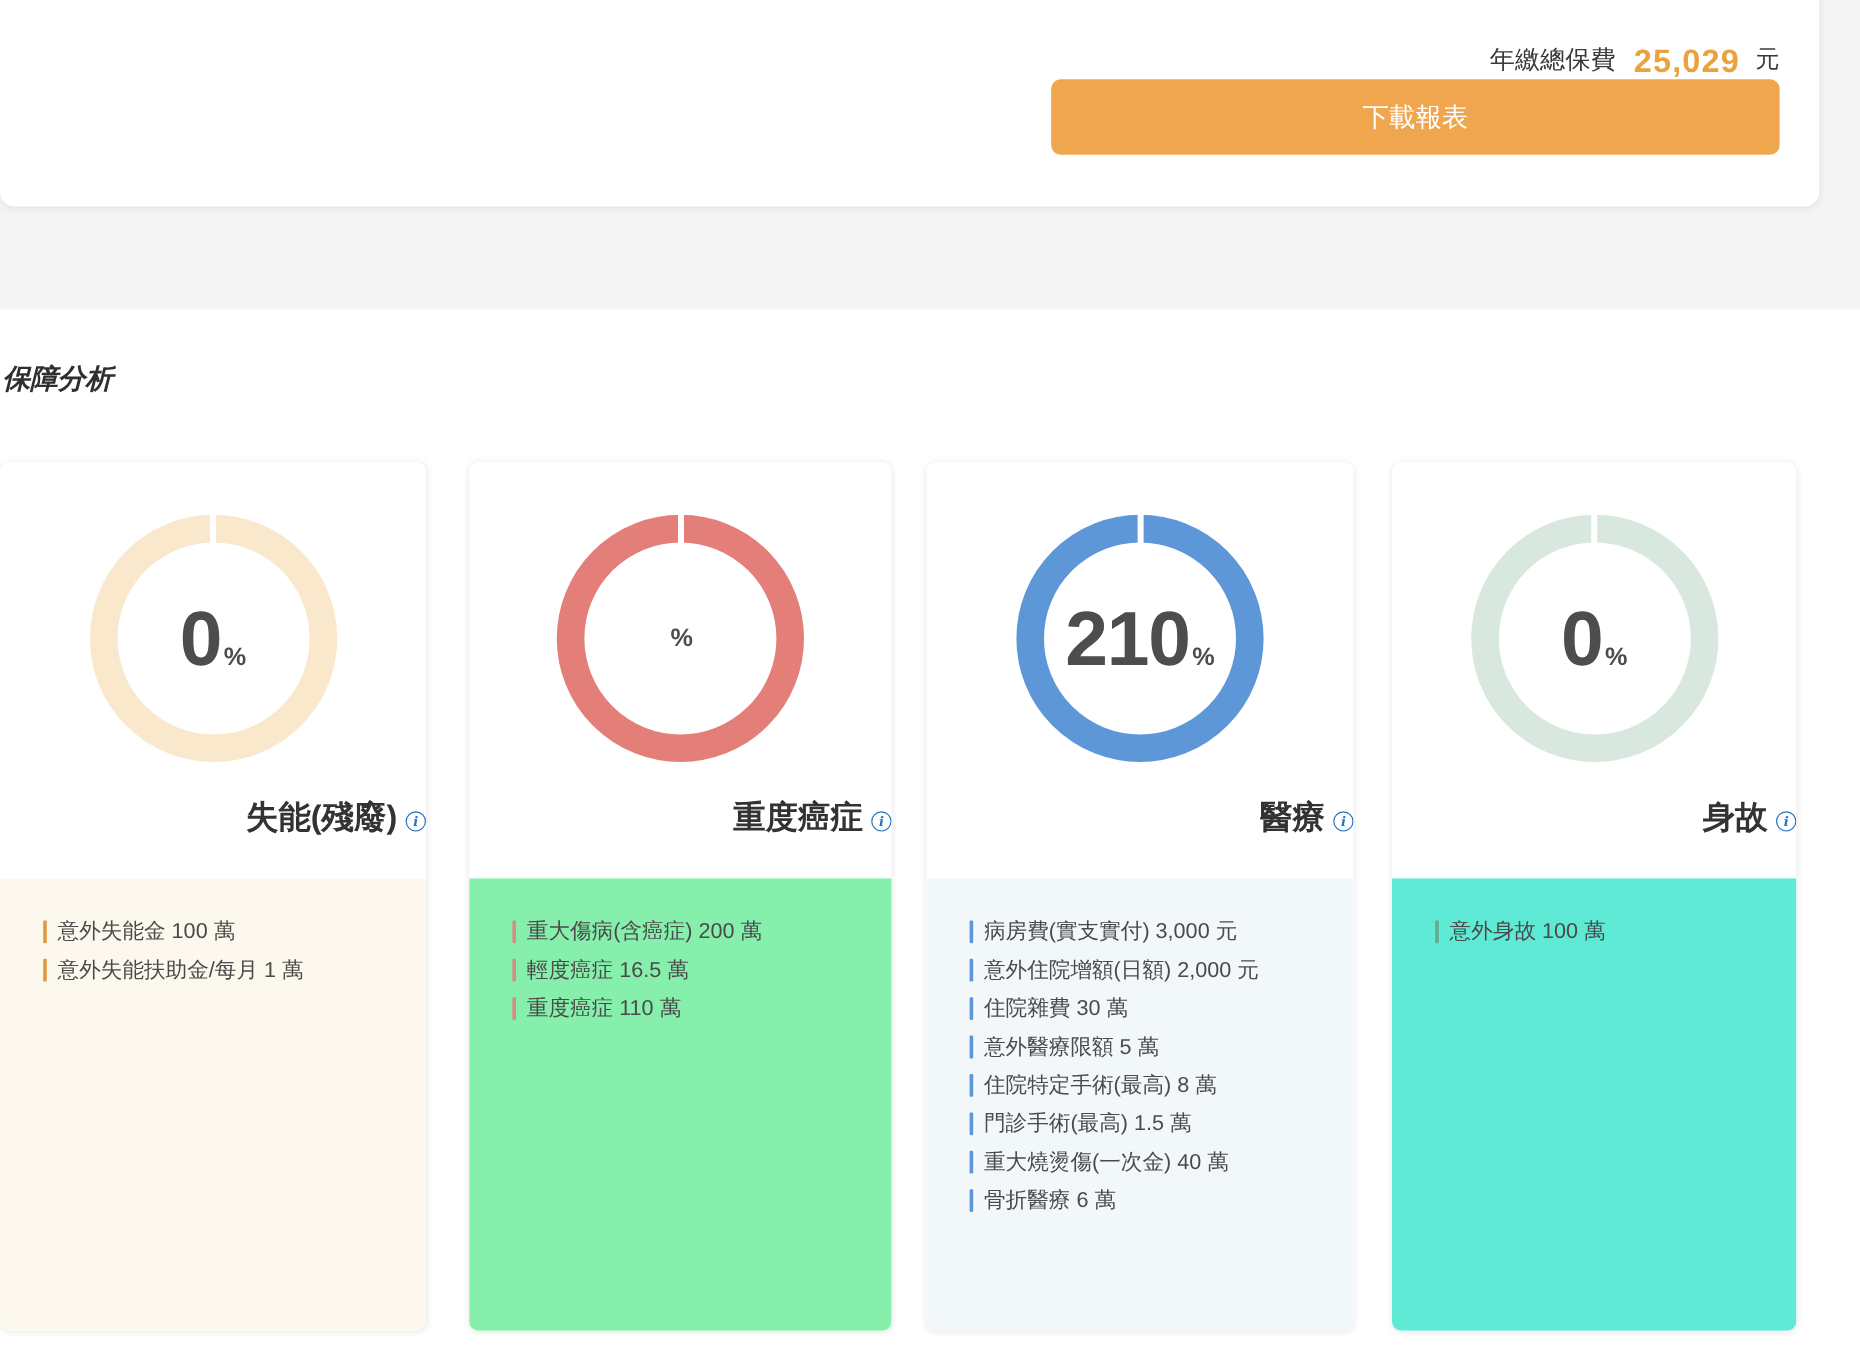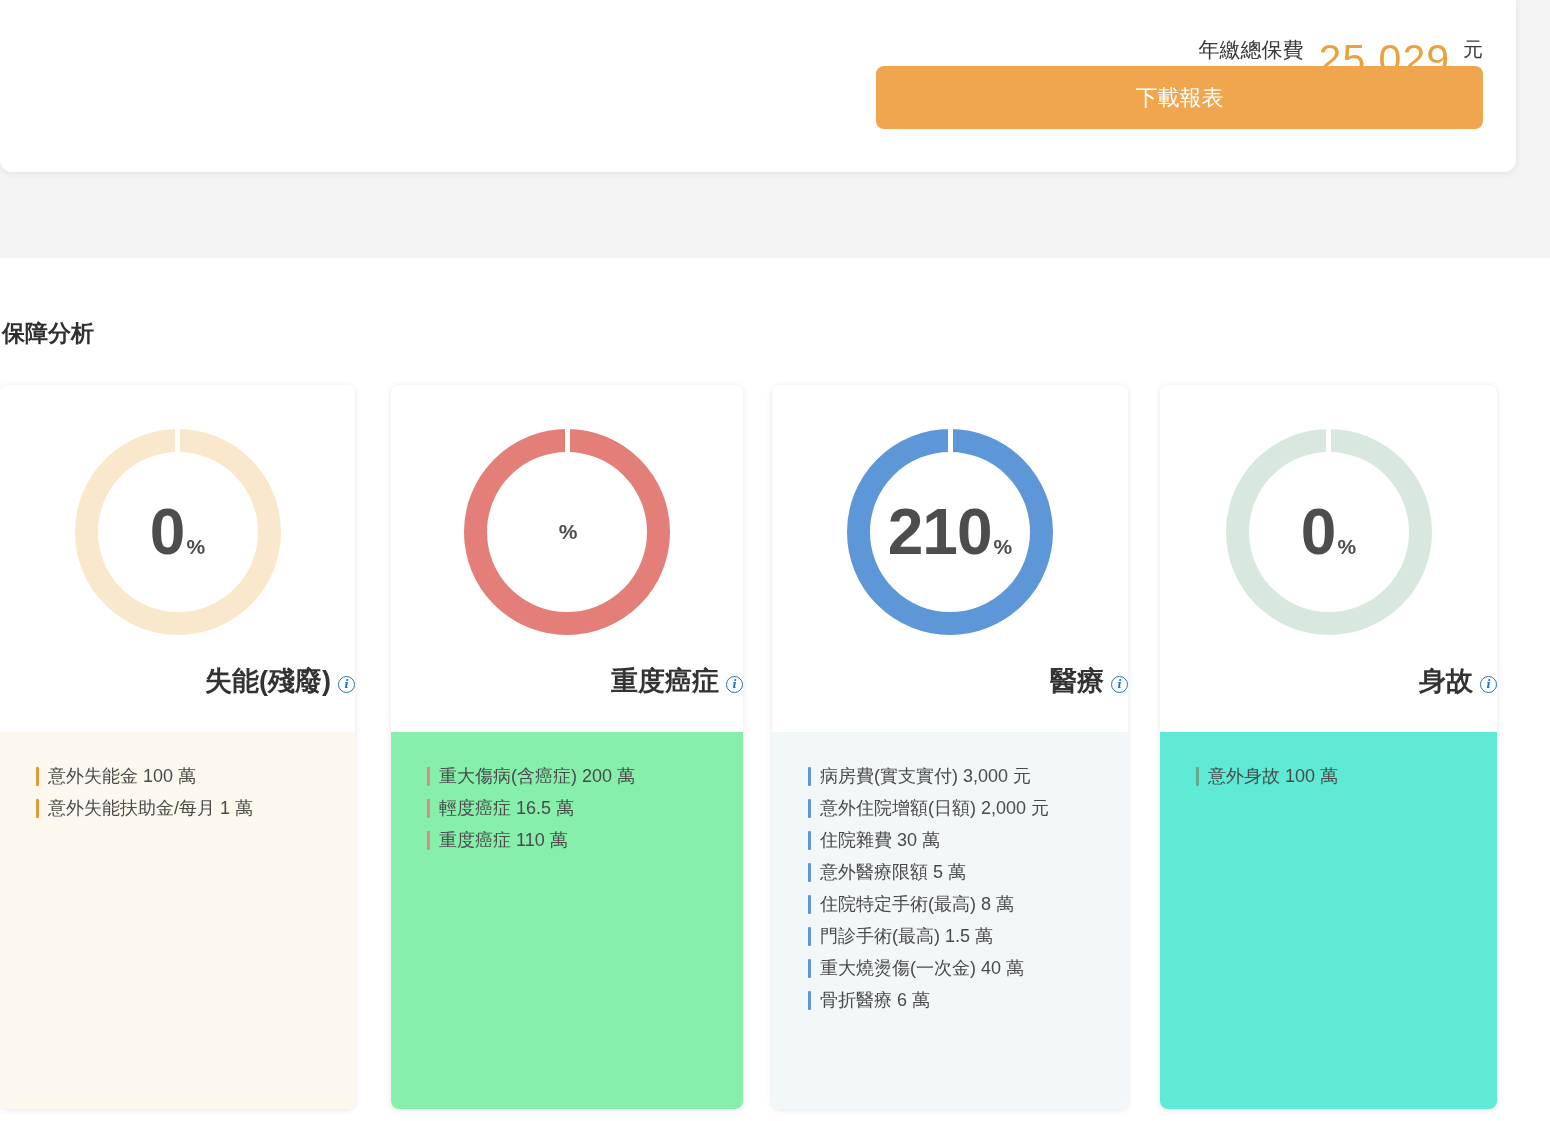--- a/index.html
+++ b/index.html
@@ -11,30 +11,30 @@
   
   .top-gray{position:absolute;top:0;left:0;width:1550px;height:258px;background:#f4f4f5;}
   .top-card{
     position:absolute;top:-12px;left:0;width:1516px;height:184px;background:#ffffff;
     border-radius:12px;box-shadow:0 2px 6px rgba(0,0,0,0.07);
   }
   .premium-row{
     position:absolute;right:33px;top:20px;display:flex;align-items:flex-start;white-space:nowrap;margin-top:28px;
   }
   .premium-label{font-size:21px;color:#3a3a3a;}
-  .premium-value{font-size:41px;font-weight:400;color:#e9a23d;margin:0 13px 0 15px;letter-spacing:1px;}
+  .premium-value{font-size:27px;font-weight:700;color:#e9a23d;margin:0 13px 0 15px;letter-spacing:1px;}
   .premium-unit{font-size:20px;color:#3a3a3a;}
   .download-btn{
     position:absolute;right:33px;top:78px;width:607px;height:63px;border:none;cursor:pointer;
     background:#efa64e;border-radius:8px;color:#ffffff;font-size:22px;
     font-family:inherit;display:flex;align-items:center;justify-content:center;
   }
   
   .section-title{
-    position:absolute;left:2px;top:318px;font-size:23px;font-weight:600;color:#2f2f2f;
+    position:absolute;left:2px;top:300px;font-size:23px;font-weight:600;color:#2f2f2f;font-style:italic;
   }
   
   .card{
     position:absolute;top:385px;height:724px;background:#ffffff;border-radius:8px;
     box-shadow:0 1px 6px rgba(0,0,0,0.10);overflow:hidden;
   }
   .card1{left:0;width:355px;}
   .card2{left:391px;width:352px;}
   .card3{left:772px;width:356px;}
   .card4{left:1160px;width:337px;}

